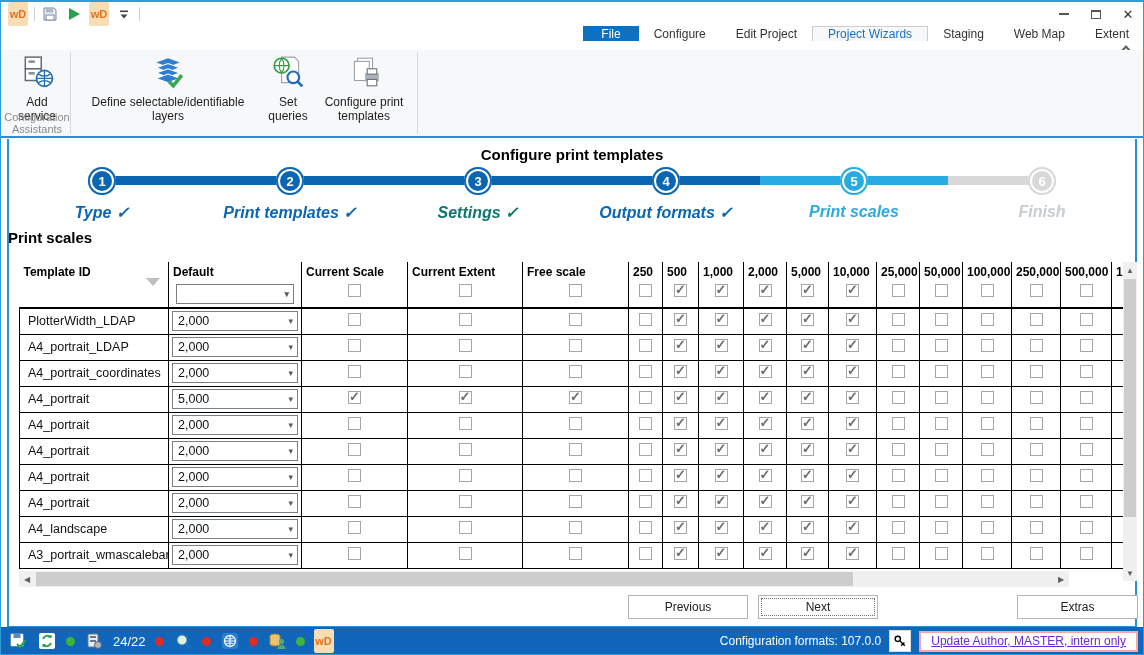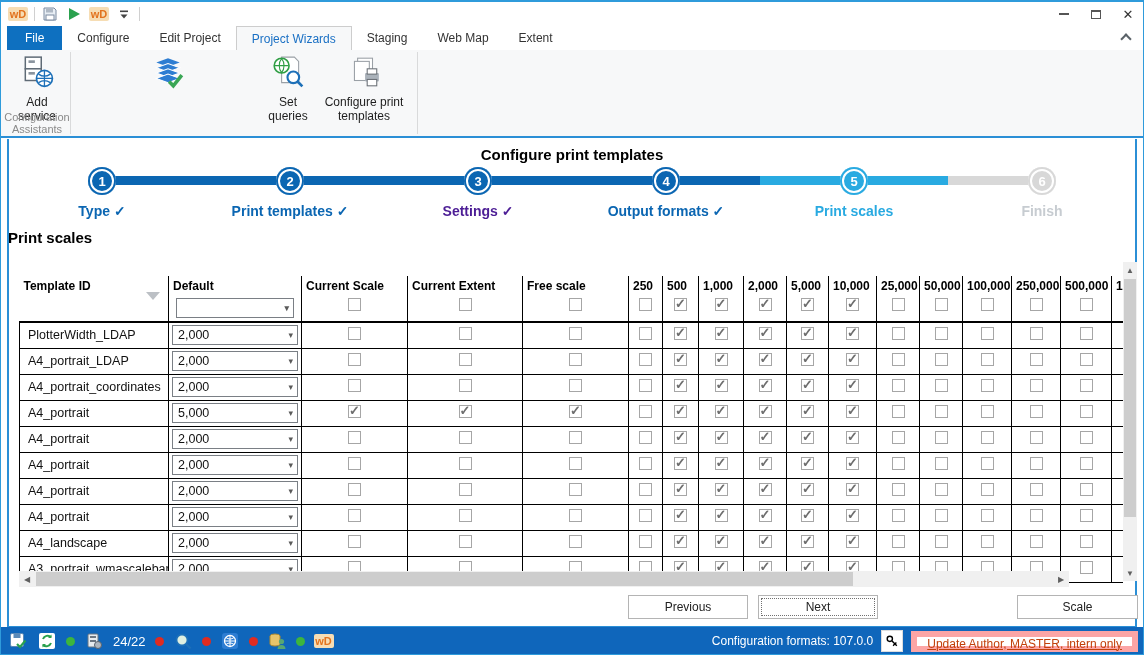--- a/index.html
+++ b/index.html
@@ -3,35 +3,35 @@
 <meta charset="utf-8">
 <style>
   * { box-sizing: border-box; margin: 0; padding: 0; }
   body { font-family: "Liberation Sans", sans-serif; background:#fff; }
   #window { position:relative; width:1144px; height:655px; background:#fff; overflow:hidden; }
   .window-frame { position:absolute; inset:0; border:1px solid #2f9bdb; border-top:2px solid #2f9bdb; pointer-events:none; z-index:60; }
 
   
   .titlebar { position:absolute; top:2px; left:0; right:0; height:24px; background:#fff; display:flex; align-items:center; }
   .qat { display:flex; align-items:center; gap:6px; padding-left:8px; }
-  .wd-badge { width:20px; height:14px; background:#f6ddb4; color:#e2731e; font-weight:bold; font-size:11px;
+  .wd-badge { width:20px; height:24px; background:#f6ddb4; color:#e2731e; font-weight:bold; font-size:11px;
               display:grid; place-items:center; border-radius:2px; }
   .qat-btn { width:18px; height:18px; display:grid; place-items:center; }
   .qat-btn svg { width:16px; height:16px; }
   .vsep { width:1px; height:14px; background:#d0d0d0; }
   .title-text { position:absolute; left:120px; right:120px; text-align:center; font-size:12px; color:#1a1a1a;
                 white-space:nowrap; overflow:hidden; }
   .win-controls { margin-left:auto; display:flex; height:100%; }
   .win-ctl { width:32px; height:100%; display:grid; place-items:center; color:#444; font-size:12px; }
   .min-bar { width:10px; height:2px; background:#555; }
   .maxbox { width:10px; height:9px; border:1px solid #555; border-top:2px solid #555; }
   .close-x { font-size:13px; color:#333; }
 
   
-  .tabbar { position:absolute; top:26px; left:0; right:0; height:24px; background:#fff; display:flex; align-items:flex-end; }
+  .tabbar { position:absolute; top:26px; left:0; right:0; height:24px; background:#fff; display:flex; align-items:flex-end;flex-direction:column; }
   .tabs { display:flex; height:100%; padding-left:7px; }
   .tab { padding:0 15px; display:flex; align-items:center; font-size:12px; color:#333; height:100%; }
   .tab.file { background:#0e70c0; color:#fff; padding:0 18px; }
   .tab.active { background:#f7f8f9; color:#1a70c4; border:1px solid #cdcdcd; border-bottom:none; }
   .collapse { margin-left:auto; margin-right:14px; align-self:center; cursor:default; }
   .chev-up { width:8px; height:8px; border-top:2px solid #5a6268; border-right:2px solid #5a6268;
              transform:rotate(-45deg); display:inline-block; margin-top:5px; }
 
   
   .ribbon { position:absolute; top:50px; left:0; right:0; height:88px; background:#f7f8f9;
@@ -47,26 +47,26 @@
   .panel-frame { position:absolute; left:7px; top:139px; width:1130px; height:489px;
                  border:2px solid #2b8fd6; border-top:none; pointer-events:none; z-index:5; }
   .wizard-title { position:absolute; top:146px; left:0; right:0; text-align:center; font-size:15px; font-weight:bold; color:#000; }
   .steps { position:absolute; top:167px; left:8px; width:1128px; height:58px; display:flex; }
   .step { flex:1; position:relative; text-align:center; }
   .step .bar { position:absolute; top:9px; height:9px; }
   .step .bar.l { left:0; width:50%; }
   .step .bar.r { left:50%; width:50%; }
   .step .circle { position:relative; margin:0 auto; width:28px; height:28px; border-radius:50%;
                   color:#fff; font-weight:bold; font-size:13px; display:grid; place-items:center; z-index:2; }
-  .step .slabel { margin-top:8px; font-size:14px; font-weight:bold; }
+  .step .slabel { margin-top:8px; font-size:16px; font-weight:bold;font-style:italic; }
 
   .section-heading { position:absolute; top:229px; left:8px; font-size:15px; font-weight:bold; color:#000; }
 
   
-  .table-wrap { position:absolute; left:19px; top:276px; width:1104px; height:310px; overflow:hidden; background:#fff; }
+  .table-wrap { position:absolute; left:19px; top:262px; width:1104px; height:310px; overflow:hidden; background:#fff; }
   .tbl { border-collapse:collapse; table-layout:fixed; width:1152px; font-size:12px; color:#000; }
   .tbl thead th { border:none; border-left:1px solid #000; border-bottom:2px solid #000; height:46px;
                   font-weight:bold; text-align:left; vertical-align:top; padding:3px 4px 2px; position:relative; }
   .tbl thead th:first-child { border-left:none; }
   .tbl tbody td { border:1px solid #000; height:26px; padding:0; vertical-align:middle; }
   .td-template { padding-left:8px !important; font-size:12.5px; color:#111; white-space:nowrap; overflow:hidden; }
   .sort-down { position:absolute; right:8px; top:16px; width:0; height:0;
                border-left:7px solid transparent; border-right:7px solid transparent; border-top:8px solid #bcc0c5; }
   .cb { display:inline-block; width:13px; height:13px; border:1px solid #a6a6a6; background:#fff; position:relative; }
   .cb.on::after { content:"✓"; position:absolute; left:0px; top:-3px; font-size:13px; font-weight:bold; color:#6e6e6e; }
@@ -99,21 +99,21 @@
   .statusbar { position:absolute; left:0; right:0; top:627px; height:28px; background:#0f66bb; z-index:10;
                display:flex; align-items:center; padding:0 6px 0 8px; color:#fff; font-size:12px; }
   .status-left { display:flex; align-items:center; gap:9px; }
   .sicon { width:20px; height:20px; display:grid; place-items:center; }
   .sicon svg { width:18px; height:18px; }
   .led { width:9px; height:9px; border-radius:50%; display:inline-block; }
   .status-count { font-size:13px; }
   .status-right { margin-left:auto; display:flex; align-items:center; gap:8px; }
   .key-btn { width:22px; height:22px; background:#fff; border:1px solid #ddd; display:grid; place-items:center; }
   .key-btn svg { width:14px; height:14px; }
-  .update-btn { height:21px; background:#fff; border:6px solid #fca5a5; color:#c2410c; font-size:12px;
+  .update-btn { height:21px; background:#fff; border:2px solid #fca5a5; color:#6d28d9; font-size:12px;
                 font-family:"Liberation Sans", sans-serif; padding:0 10px; text-decoration:underline; }
 </style>
 </head>
 <body>
 
 <div id="window">
   <div class="window-frame"></div>
 
   <div class="titlebar">
     <div class="qat">
@@ -184,20 +184,21 @@
       <div class="rsep"></div>
       <div class="rgroup">
         <div class="rbtn" style="width: 186px;">
           <span><svg viewBox="0 0 32 32">
               <path d="M5 7l11-4 11 4-11 4z" fill="#2d7dd2"></path>
               <path d="M5 12l11-4 11 4-11 4z" fill="#2d7dd2" stroke="#fff"></path>
               <path d="M5 17l11-4 11 4-11 4z" fill="#2d7dd2" stroke="#fff"></path>
               <path d="M5 22l11-4 11 4-11 4z" fill="#2d7dd2" stroke="#fff"></path>
               <path d="M17 25l4 4 8-10" stroke="#3aa655" stroke-width="3.4" fill="none"></path>
             </svg></span>
+          <span>Define selectable/identifiable layers</span>
         </div>
         <div class="rbtn" style="width: 54px;">
           <span><svg viewBox="0 0 32 32">
               <path d="M10 2h12l4 4v20H10z" fill="#fff" stroke="#9aa0a6"></path>
               <circle cx="10" cy="10" r="7" fill="#fff" stroke="#2f9e44" stroke-width="1.5"></circle>
               <path d="M3.5 10h13M10 3.5c3 3.5 3 9.5 0 13-3-3.5-3-9.5 0-13" stroke="#2f9e44" fill="none"></path>
               <circle cx="21" cy="21" r="5.5" fill="none" stroke="#1d70b8" stroke-width="2"></circle>
               <path d="M25 25l4.5 4.5" stroke="#1d70b8" stroke-width="2.5"></path>
             </svg></span>
           <span>Set queries</span>
@@ -227,21 +228,21 @@
       <div class="step">
         <div class="bar l" style="background: rgb(11, 102, 178);"></div>
         <div class="bar r" style="background: rgb(11, 102, 178);"></div>
         <div class="circle" style="background: rgb(11, 102, 178); box-shadow: rgb(11, 102, 178) 0px 0px 0px 2px inset, rgb(255, 255, 255) 0px 0px 0px 4px inset;">2</div>
         <div class="slabel" style="color: rgb(11, 102, 178);">Print templates ✓</div>
       </div>
       <div class="step">
         <div class="bar l" style="background: rgb(11, 102, 178);"></div>
         <div class="bar r" style="background: rgb(11, 102, 178);"></div>
         <div class="circle" style="background: rgb(11, 102, 178); box-shadow: rgb(11, 102, 178) 0px 0px 0px 2px inset, rgb(255, 255, 255) 0px 0px 0px 4px inset;">3</div>
-        <div class="slabel" style="color: #4c1d95;">Settings ✓</div>
+        <div class="slabel" style="color: #0f766e;">Settings ✓</div>
       </div>
       <div class="step">
         <div class="bar l" style="background: rgb(11, 102, 178);"></div>
         <div class="bar r" style="background: rgb(11, 102, 178);"></div>
         <div class="circle" style="background: rgb(11, 102, 178); box-shadow: rgb(11, 102, 178) 0px 0px 0px 2px inset, rgb(255, 255, 255) 0px 0px 0px 4px inset;">4</div>
         <div class="slabel" style="color: rgb(11, 102, 178);">Output formats ✓</div>
       </div>
       <div class="step">
         <div class="bar l" style="background: rgb(41, 170, 225);"></div>
         <div class="bar r" style="background: rgb(41, 170, 225);"></div>
@@ -601,21 +602,21 @@
     <div class="arrow down">▼</div>
   </div>
   <div class="hscroll">
     <div class="arrow left">◀</div>
     <div class="thumb"></div>
     <div class="arrow right">▶</div>
   </div>
 
   <button class="btn btn-prev">Previous</button>
   <button class="btn btn-next">Next</button>
-  <button class="btn btn-cancel">Scale</button>
+  <button class="btn btn-cancel">Extras</button>
 
   <div class="statusbar">
     <div class="status-left">
         <span class="sicon">
           <svg viewBox="0 0 18 18">
             <rect x="1.5" y="1.5" width="13" height="13" rx="1.5" fill="#fff" stroke="#5b8ab8"></rect>
             <rect x="4.5" y="2" width="7" height="4" fill="#5b8ab8"></rect>
             <path d="M8 12l3 3 5.5-6.5" stroke="#2aa14e" stroke-width="2.2" fill="none"></path>
           </svg>
         </span>

